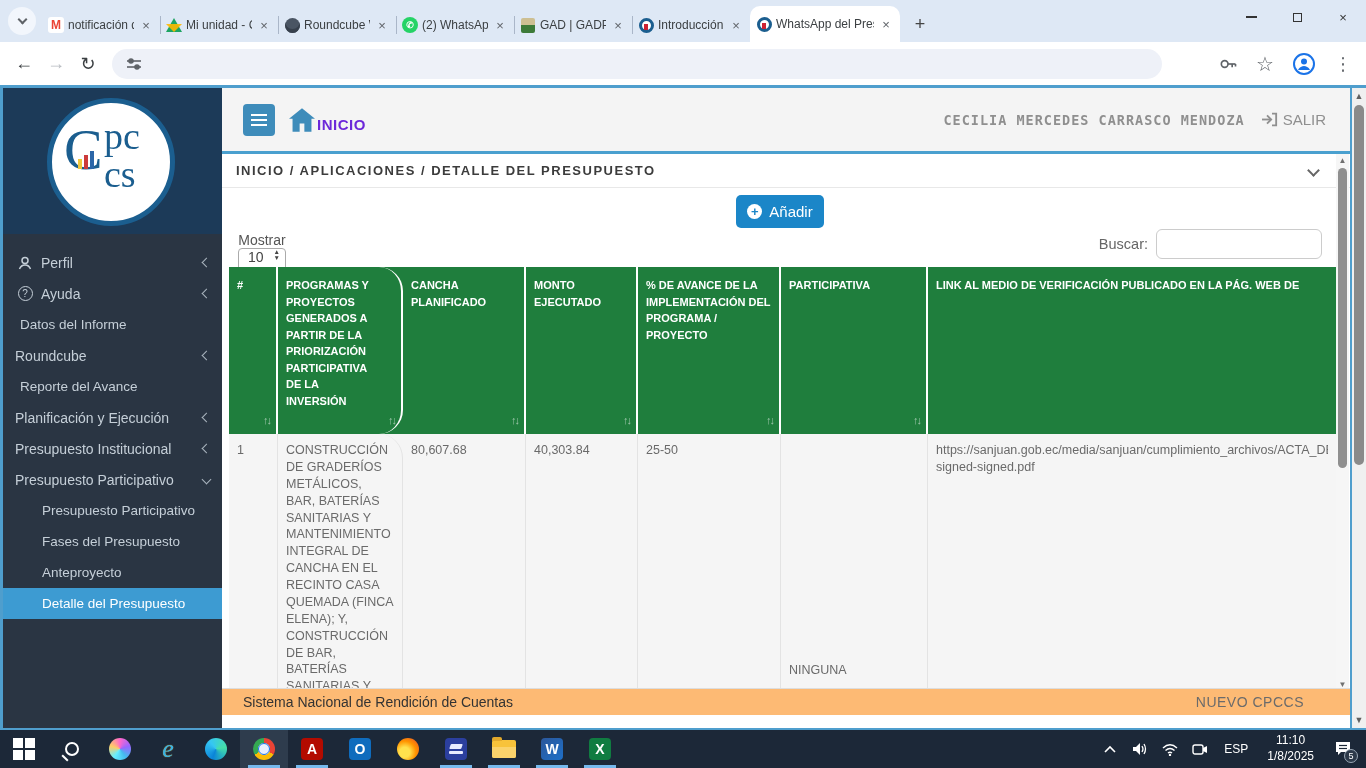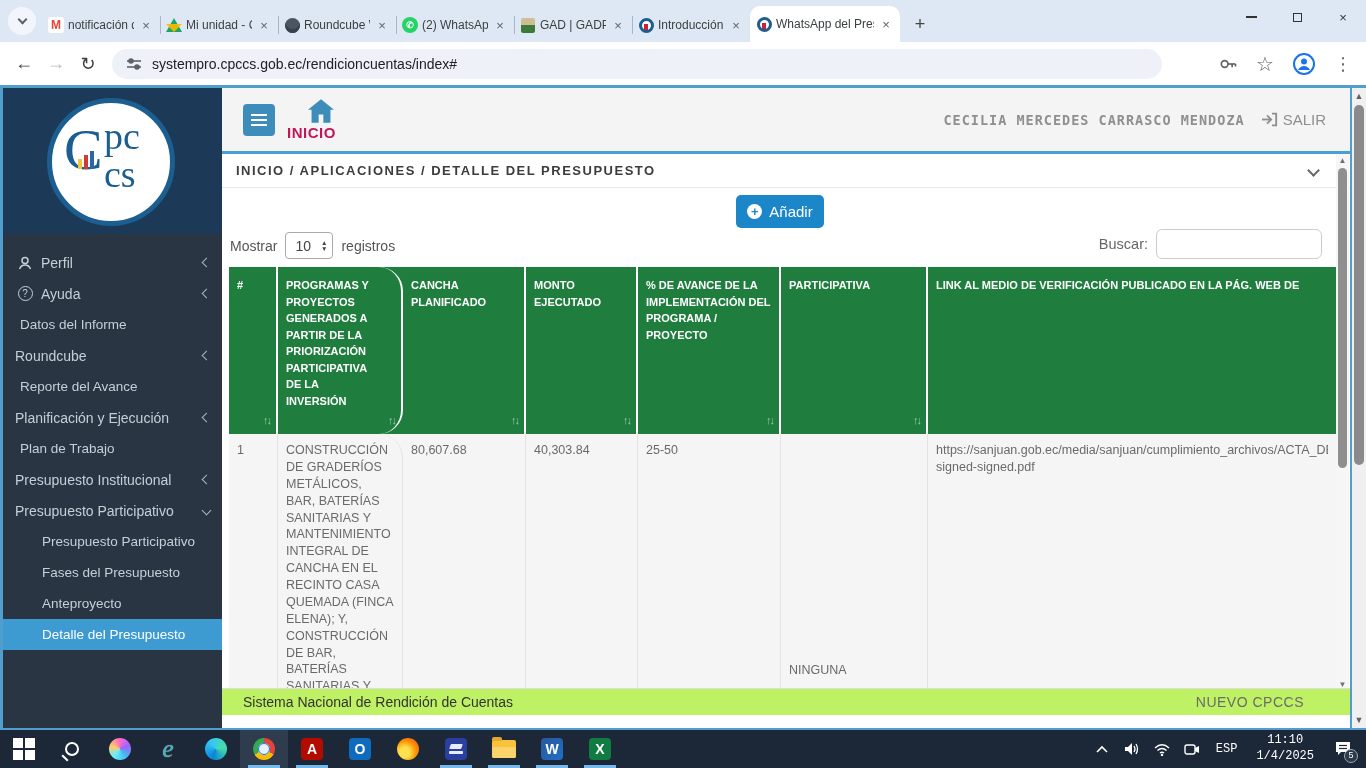--- a/index.html
+++ b/index.html
@@ -64,33 +64,33 @@
   .schev.cleft { transform:rotate(135deg); }
   .schev.cdown { transform:rotate(45deg); }
   .sitem.active { background:#3d9bd2; color:#fff; }
   .qcircle { width:15px; height:15px; border:1.5px solid #c5cfd8; border-radius:50%; font-size:10px; display:flex; align-items:center; justify-content:center; }
 
   
   .main { position:absolute; left:219px; top:0; width:1128px; height:100%; background:#fff; }
   .appheader { position:absolute; left:0; top:0; width:100%; height:63px; background:#f4f4f4; display:flex; align-items:center; }
   .hamburger { width:32px; height:32px; background:#3e8cba; border-radius:4px; margin-left:21px; display:flex; flex-direction:column; justify-content:center; align-items:center; gap:3px; }
   .hamburger i { display:block; width:16px; height:2px; background:#fff; }
-  .homelink { display:flex; align-items:flex-end; margin-left:12px; color:#be185d; font-weight:bold; font-size:15px; letter-spacing:.5px;flex-direction:column; }
+  .homelink { display:flex; align-items:flex-end; margin-left:12px; color:#6d28d9; font-weight:bold; font-size:15px; letter-spacing:.5px; }
   .username { margin-left:auto; font-family:"DejaVu Sans Mono",monospace; font-weight:bold; color:#8f8f8f; font-size:13.5px; letter-spacing:1px; }
   .salir { display:flex; align-items:center; gap:5px; color:#8f8f8f; font-size:15px; margin:0 24px 0 16px; }
   .blueline { position:absolute; left:0; top:63px; width:100%; height:3px; background:#4aa0cf; }
   .crumbrow { position:absolute; left:0; top:66px; width:100%; height:34px; background:#fff; border-bottom:1px solid #e8e8e8; display:flex; align-items:center; }
   .crumb { margin-left:14px; font-size:13px; font-weight:bold; color:#3c3c3c; letter-spacing:1.5px; }
   .crumb-chev { margin-left:auto; margin-right:32px; width:9px; height:9px; border-right:2px solid #666; border-bottom:2px solid #666; transform:rotate(45deg); }
 
   .content { position:absolute; left:0; top:100px; width:100%; height:516px; background:#fff; }
   .btn-add { position:absolute; left:514px; top:7px; width:88px; height:33px; background:#1b86c8; border-radius:5px; color:#fff; font-size:15px; display:flex; align-items:center; justify-content:center; gap:7px; }
   .pluscirc { width:15px; height:15px; border-radius:50%; background:#fff; color:#1b86c8; font-size:13px; font-weight:bold; display:flex; align-items:center; justify-content:center; line-height:1; }
-  .showrow { position:absolute; left:8px; top:44px; display:flex; align-items:center; color:#555; font-size:14px; }
-  .pagesize { width:48px; height:27px; border:1px solid #aaa; border-radius:4px; margin:0 8px; display:flex; align-items:center; padding:0 5px 0 9px; color:#444; background:#fff; }
+  .showrow { position:absolute; left:8px; top:44px; display:flex; align-items:center; color:#555; font-size:14px;flex-direction:column; }
+  .pagesize { width:48px; height:27px; border:1px solid #aaa; border-radius:4px; margin:0 8px; display:flex; padding:0 5px 0 9px; color:#444; background:#fff; }
   .spin { margin-left:auto; display:flex; flex-direction:column; font-size:6.5px; color:#444; line-height:.85; }
   .searchrow { position:absolute; right:28px; top:41px; display:flex; align-items:center; color:#666; font-size:14.5px; }
   .searchinput { width:166px; height:30px; border:1px solid #ccc; border-radius:6px; margin-left:8px; background:#fff; }
 
   
   .tablewrap { position:absolute; left:7px; top:79px; width:1107px; height:424px; overflow:hidden; }
   .thead { display:flex; background:#1f7e3d; height:167px; }
   .th { position:relative; color:#fff; font-size:11px; font-weight:bold; padding:10px 8px; border-right:2px solid #fff; line-height:1.5; }
   .th:last-child { border-right:none; white-space:nowrap; overflow:hidden; }
   .sort { position:absolute; bottom:6px; right:6px; color:rgba(255,255,255,.55); font-size:11px; letter-spacing:-2px; font-weight:normal; }
@@ -111,21 +111,21 @@
   .hthumb { position:absolute; left:2px; top:0; width:770px; height:10px; background:#8f8f8f; border-radius:5px; }
   .ivbar { position:absolute; left:1114px; top:66px; width:13px; height:537px; background:#f6f6f6; }
   .ivbar .up { position:absolute; top:2px; left:0; width:13px; text-align:center; font-size:8px; color:#707070; }
   .ivbar .dn { position:absolute; bottom:2px; left:0; width:13px; text-align:center; font-size:8px; color:#707070; }
   .ivthumb { position:absolute; left:2px; top:14px; width:9px; height:300px; background:#8f8f8f; border-radius:5px; }
   .outerbar { position:absolute; right:0; top:0; width:14px; height:100%; background:#f0f0f0; }
   .outerbar .up { position:absolute; top:3px; width:14px; text-align:center; font-size:9px; color:#606060; }
   .outerbar .dn { position:absolute; bottom:3px; width:14px; text-align:center; font-size:9px; color:#606060; }
   .outerthumb { position:absolute; left:2px; top:17px; width:10px; height:360px; background:#8a8a8a; border-radius:6px; }
 
-  .pagefooter { position:absolute; left:0; top:600px; width:100%; height:27px; background:#bef264; border-top:1px solid #ddd; display:flex; align-items:center; }
+  .pagefooter { position:absolute; left:0; top:600px; width:100%; height:27px; background:#fdba74; border-top:1px solid #ddd; display:flex; align-items:center; }
   .pf-left { margin-left:21px; color:#333; font-size:14px; }
   .pf-right { margin-left:auto; margin-right:46px; color:#6b6b6b; font-size:14px; letter-spacing:.5px; }
 
   
   .taskbar { position:absolute; left:0; top:730px; width:1366px; height:38px; background:#1c2838; display:flex; align-items:center; }
   .tbicon { width:48px; height:38px; display:flex; align-items:center; justify-content:center; position:relative; }
   .tbicon.running::after { content:""; position:absolute; bottom:0; left:8px; right:8px; height:3px; background:#76b9ed; }
   .tbicon.activeapp { background:#2e3c4d; }
   .winlogo { display:grid; grid-template-columns:10px 10px; grid-template-rows:10px 10px; gap:1.5px; }
   .winlogo i { background:#fff; }
@@ -141,21 +141,21 @@
   .acrobat { background:#b30b00; } .outlook { background:#0f6cbd; }
   .firefox { width:22px; height:22px; border-radius:50%; background:radial-gradient(circle at 35% 65%,#ffe14d 0 25%,#ff9500 55%,#e8452c 100%); }
   .scanner { background:#2b3f9e; flex-direction:column; gap:2px; }
   .scanner i { display:block; width:12px; height:5px; background:#e8ecff; border-radius:1px; transform:skewX(-18deg); }
   .scanner u { display:block; width:14px; height:3px; background:#e8ecff; border-radius:1px; }
   .folder { width:24px; height:18px; background:#f8c33a; border-radius:2px; position:relative; }
   .folder::before { content:""; position:absolute; top:-3px; left:0; width:10px; height:4px; background:#e2a92c; border-radius:2px 2px 0 0; }
   .folder::after { content:""; position:absolute; bottom:0; left:0; width:24px; height:11px; background:#fbd36b; border-radius:0 0 2px 2px; }
   .word { background:linear-gradient(135deg,#2b579a,#1e70c8); }
   .excel { background:#107c41; }
-  .tray { margin-left:auto; display:flex; align-items:center; gap:4px; margin-right:6px; color:#fff;font-family:Liberation Mono, monospace; }
+  .tray { margin-left:auto; display:flex; align-items:center; gap:4px; margin-right:6px; color:#fff; }
   .trayic { width:26px; height:38px; display:flex; align-items:center; justify-content:center; }
   .lang { font-size:12px; padding:0 7px; }
   .clock { font-size:12px; text-align:center; line-height:1.3; padding:0 8px; }
   .notif { position:relative; width:34px; height:38px; display:flex; align-items:center; justify-content:center; }
   .notifbadge { position:absolute; right:2px; bottom:5px; width:14px; height:14px; border-radius:50%; background:#2d3a4a; border:1px solid #9aa7b5; color:#fff; font-size:9px; display:flex; align-items:center; justify-content:center; }
 </style>
 </head>
 <body>
 
 <div class="screen">
@@ -229,21 +229,20 @@
     <span class="navbtn">↻</span>
     <div class="urlbar">
       <svg width="16" height="16" viewBox="0 0 16 16">
           <g stroke="#5f6368" stroke-width="1.6" fill="none">
             <line x1="1" y1="5" x2="15" y2="5"></line>
             <line x1="1" y1="11" x2="15" y2="11"></line>
             <circle cx="5" cy="5" r="2" fill="#5f6368"></circle>
             <circle cx="11" cy="11" r="2" fill="#5f6368"></circle>
           </g>
         </svg>
-      <span class="urltext">systempro.cpccs.gob.ec/rendicioncuentas/index#</span>
     </div>
     <div class="tb-icons">
       <svg width="20" height="20" viewBox="0 0 24 24">
           <g fill="none" stroke="#5f6368" stroke-width="2">
             <circle cx="8" cy="12" r="4"></circle>
             <line x1="12" y1="12" x2="21" y2="12"></line>
             <line x1="17" y1="12" x2="17" y2="16"></line>
             <line x1="21" y1="12" x2="21" y2="15"></line>
           </g>
         </svg>
@@ -298,23 +297,20 @@
             <span>Roundcube</span>
             <span class="schev cleft"></span>
           </div>
         <div class="sitem sub1">
             <span>Reporte del Avance</span>
           </div>
         <div class="sitem">
             <span>Planificación y Ejecución</span>
             <span class="schev cleft"></span>
           </div>
-        <div class="sitem sub1">
-            <span>Plan de Trabajo</span>
-          </div>
         <div class="sitem">
             <span>Presupuesto Institucional</span>
             <span class="schev cleft"></span>
           </div>
         <div class="sitem">
             <span>Presupuesto Participativo</span>
             <span class="schev cdown"></span>
           </div>
         <div class="sitem sub2">
             <span>Presupuesto Participativo</span>
@@ -509,21 +505,21 @@
         </span>
       <span class="trayic">
           <svg width="16" height="13" viewBox="0 0 16 13">
             <rect x="1" y="2" width="10" height="9" rx="2" fill="none" stroke="#fff" stroke-width="1.4"></rect>
             <path d="M11 5 L15 3 V10 L11 8 Z" fill="#fff"></path>
           </svg>
         </span>
       <span class="lang">ESP</span>
       <span class="clock">
         <span>11:10</span><br>
-        <span>1/4/2025</span>
+        <span>1/8/2025</span>
       </span>
       <span class="notif">
         <svg width="18" height="16" viewBox="0 0 18 16">
             <path d="M2 1 H16 V11 H7 L4 14 V11 H2 Z" fill="#fff"></path>
             <line x1="5" y1="4.5" x2="13" y2="4.5" stroke="#1c2838" stroke-width="1.2"></line>
             <line x1="5" y1="7.5" x2="13" y2="7.5" stroke="#1c2838" stroke-width="1.2"></line>
           </svg>
         <span class="notifbadge">5</span>
       </span>
     </div>

